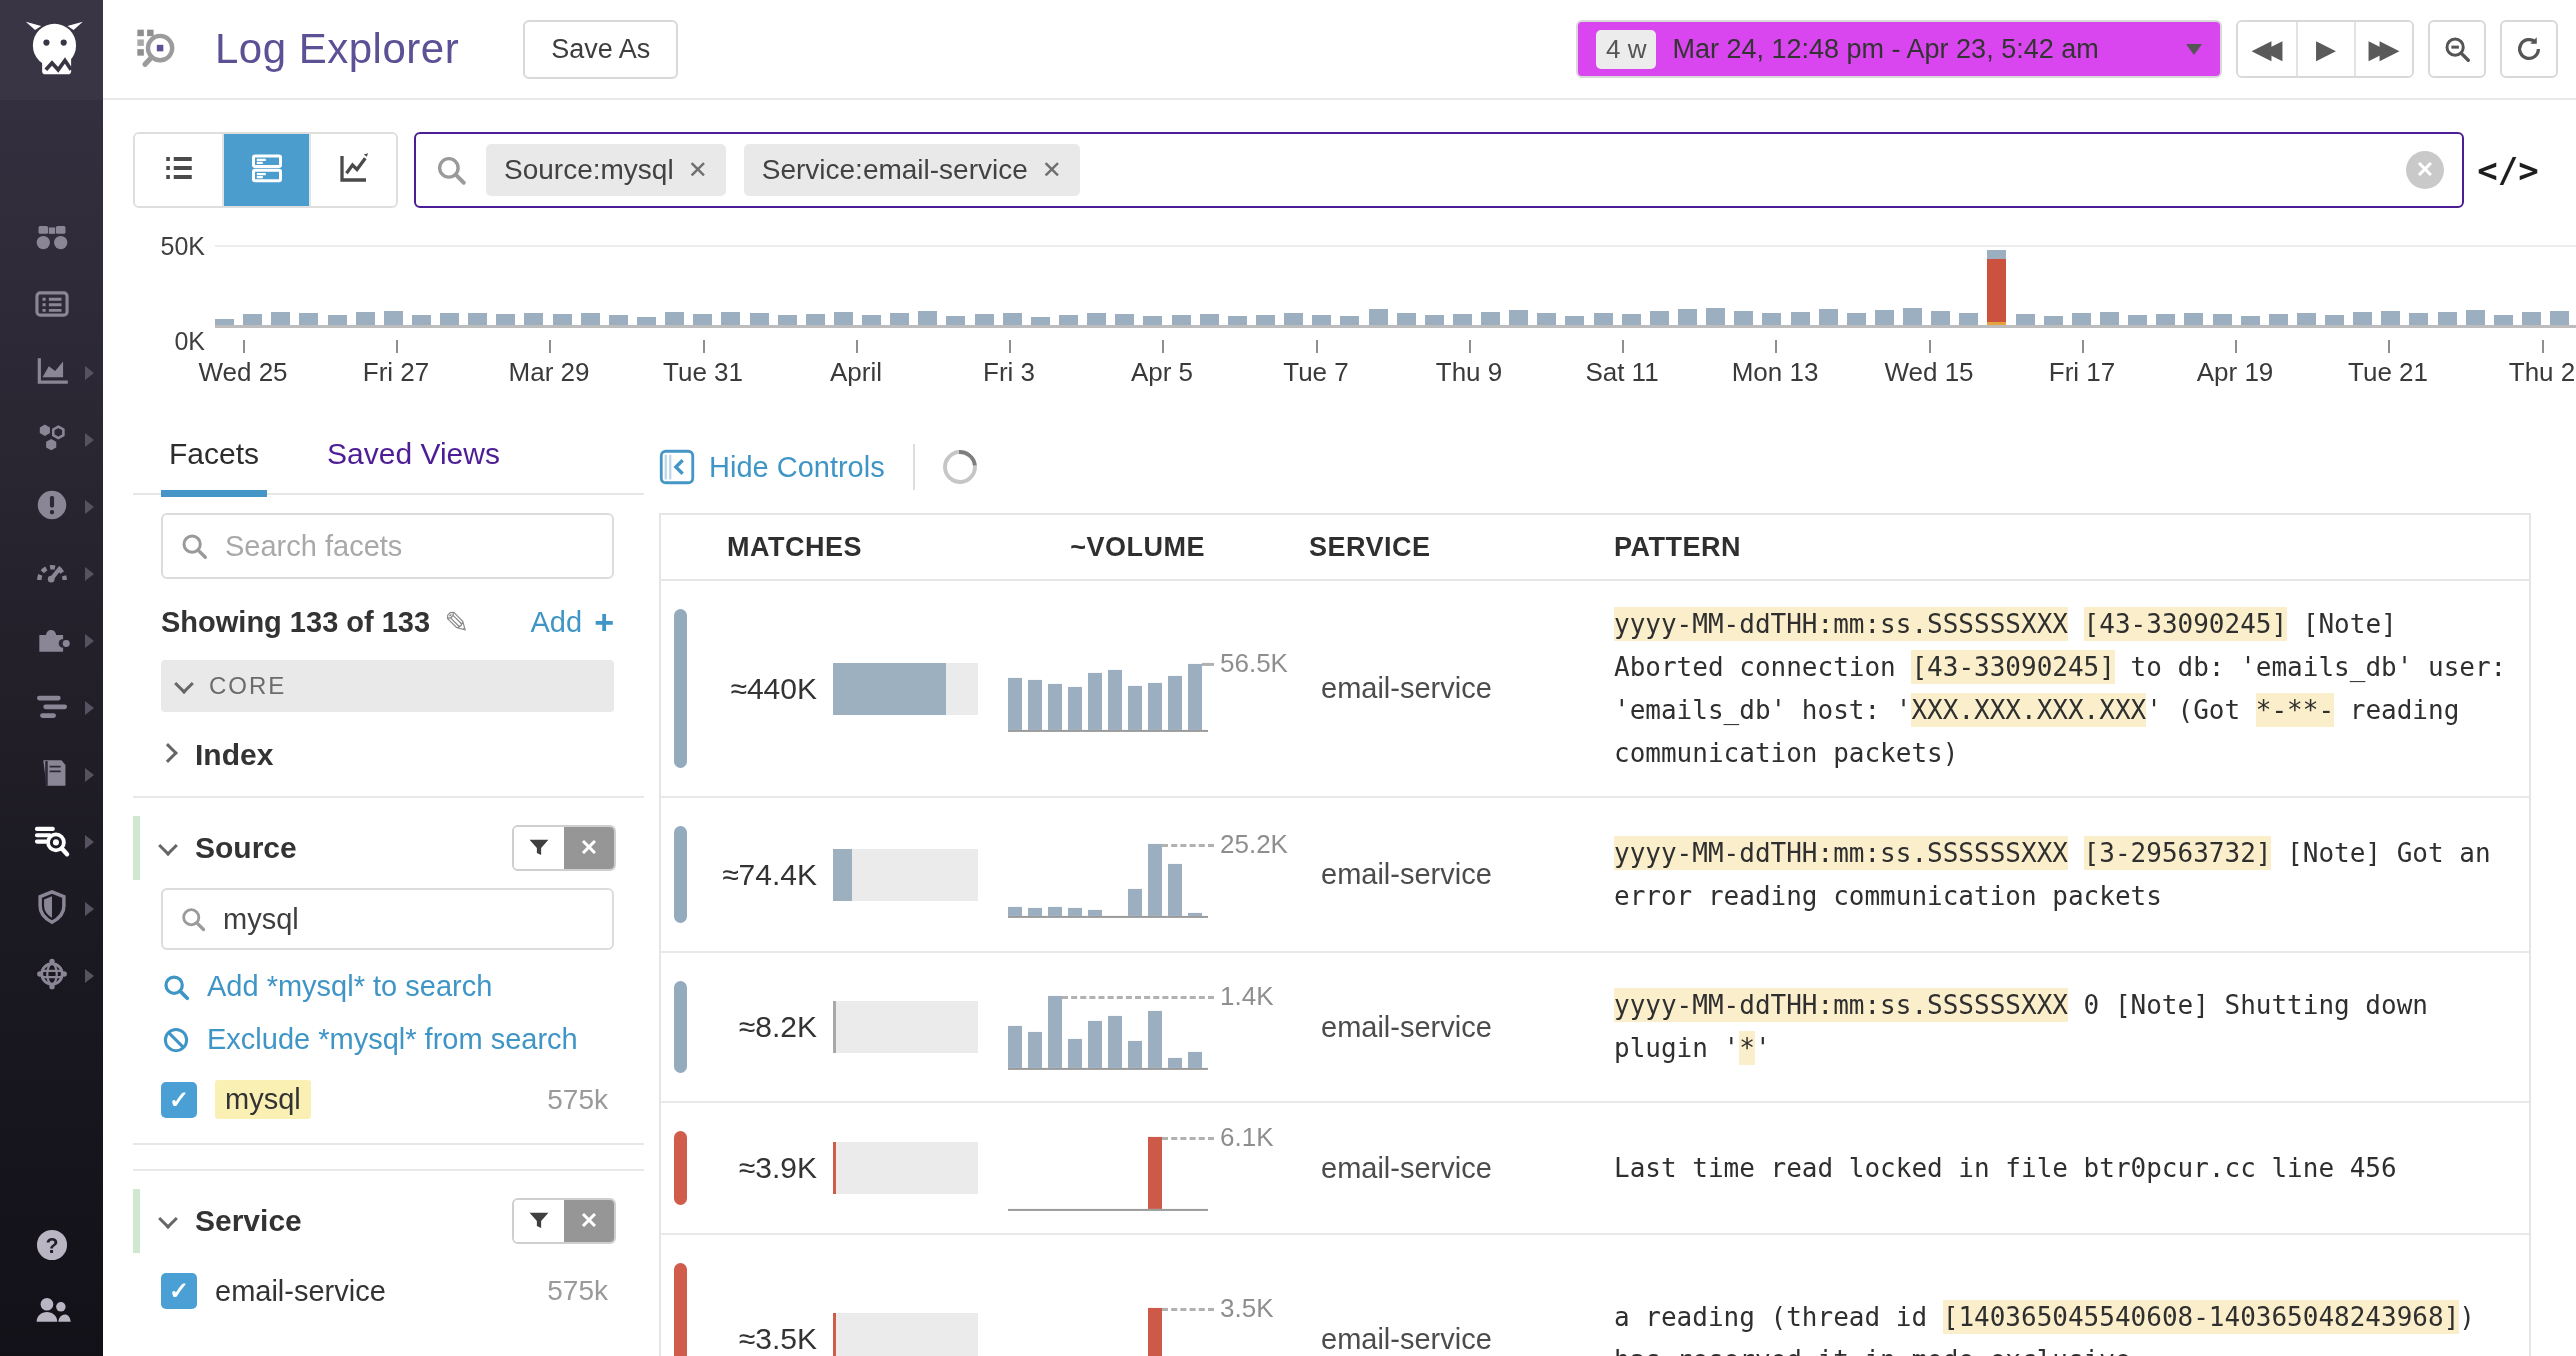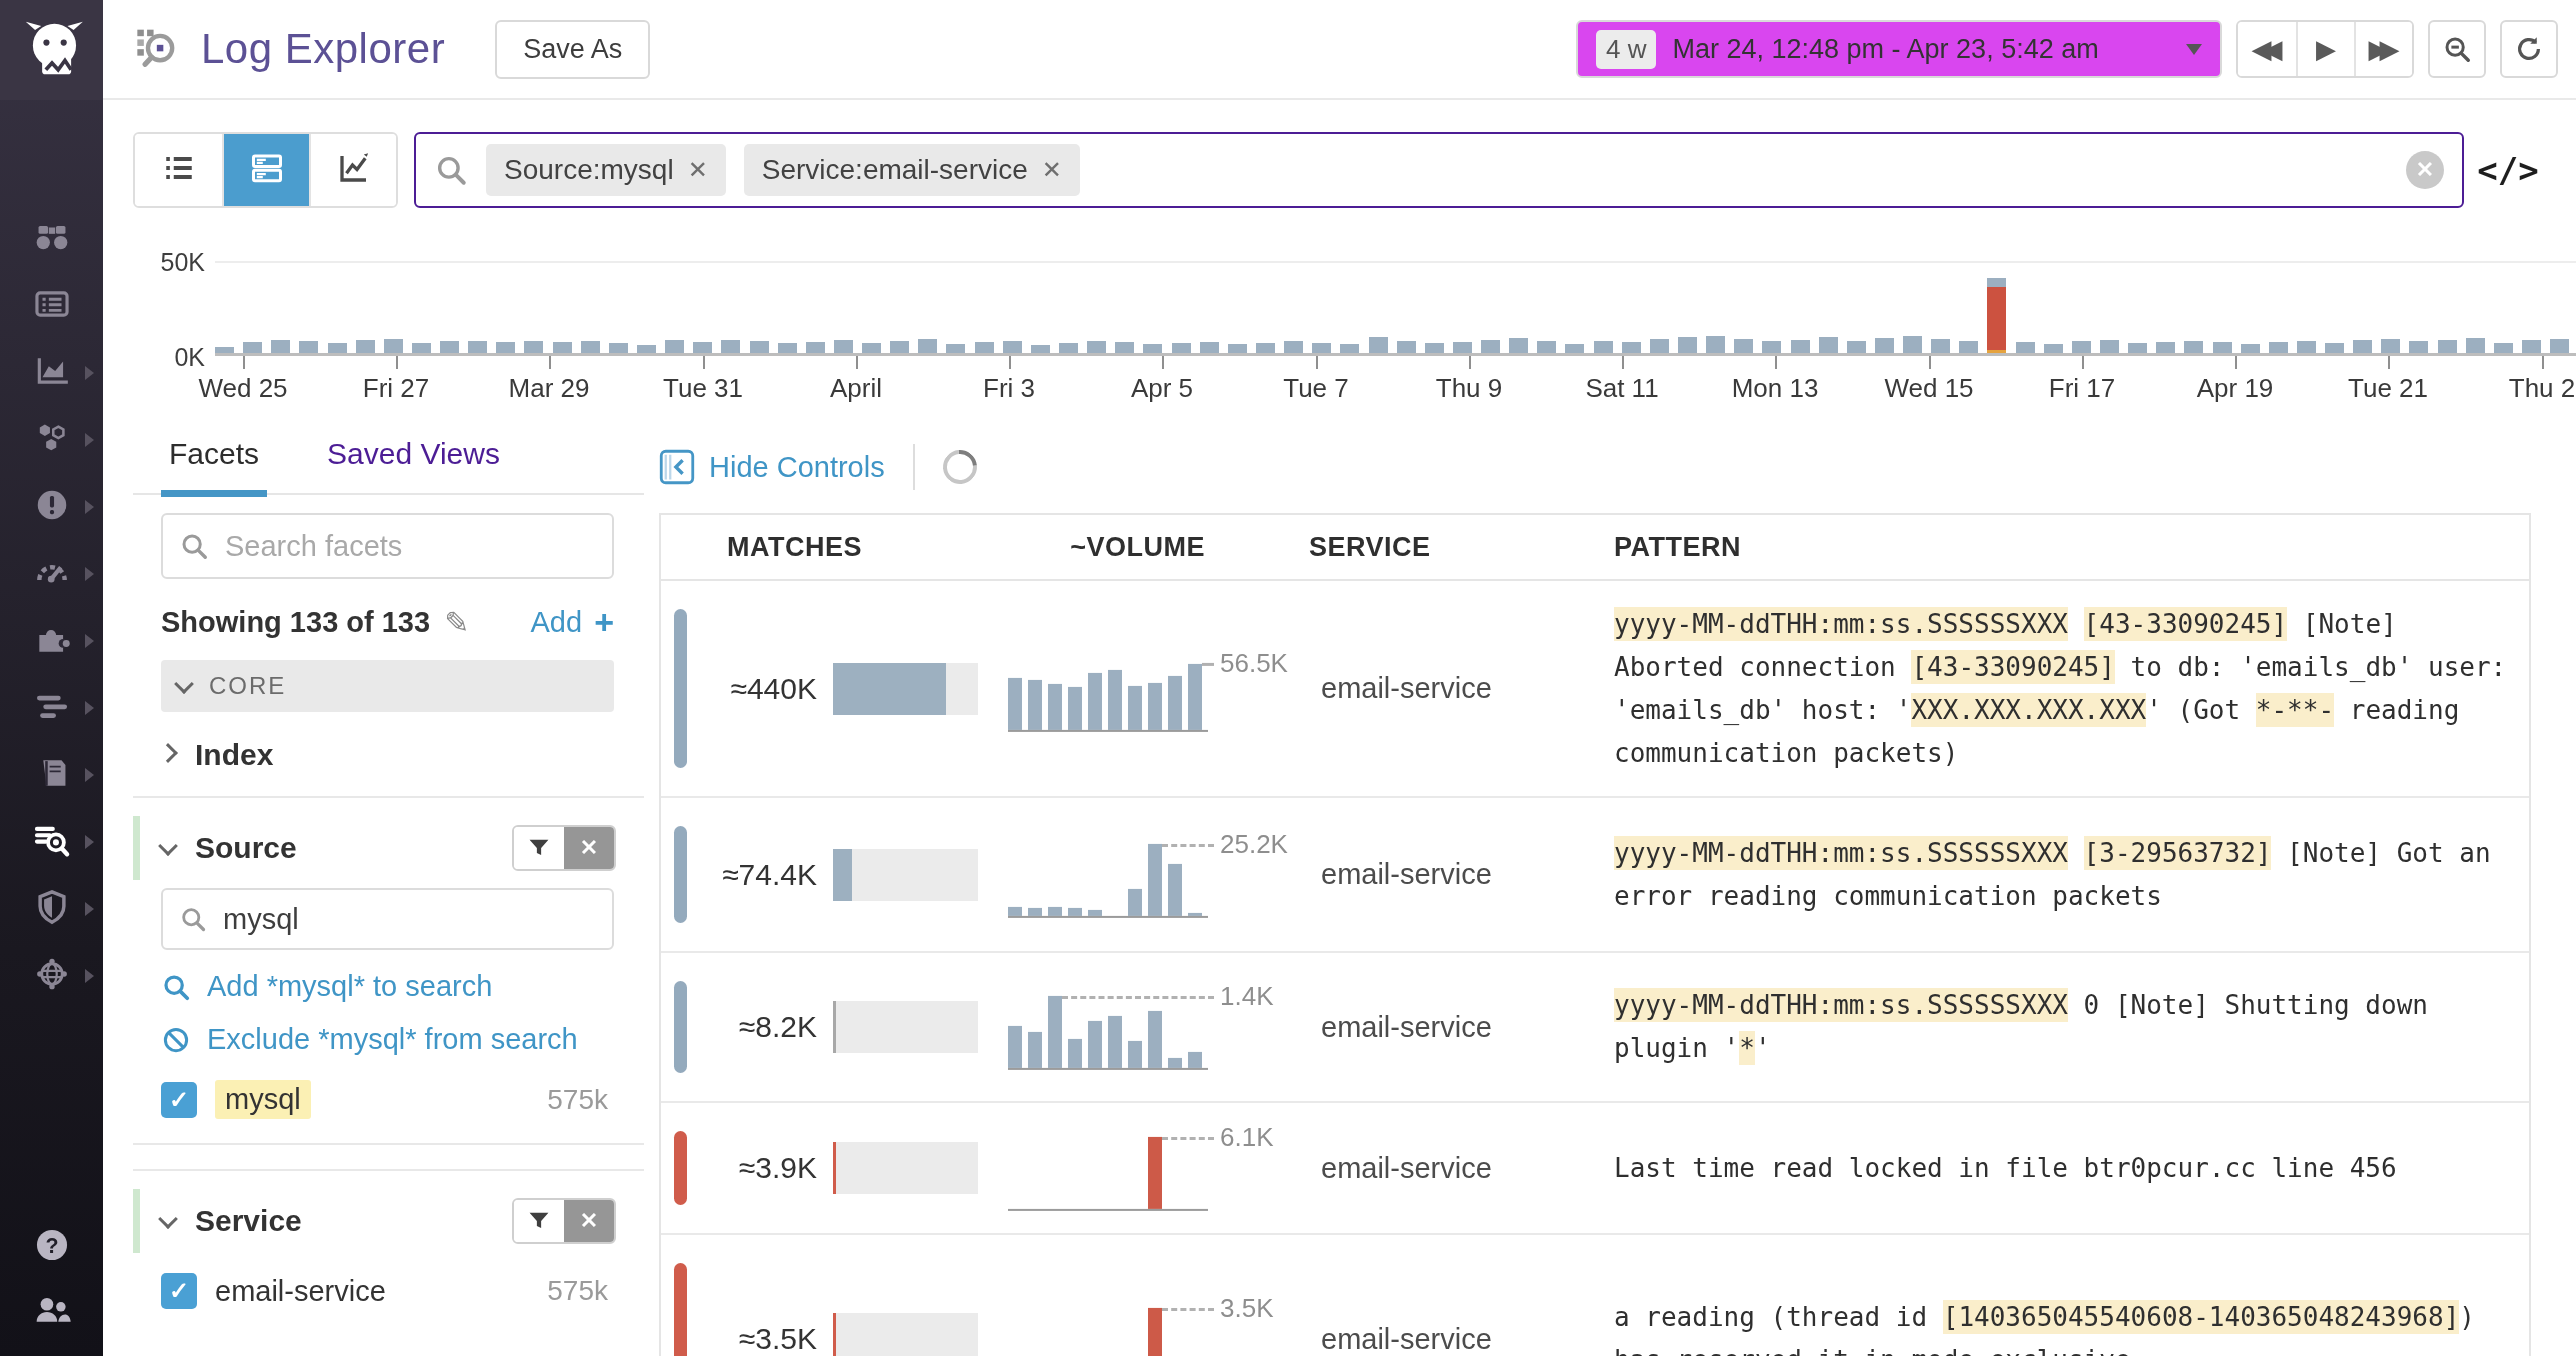--- a/index.html
+++ b/index.html
@@ -23,21 +23,21 @@
     border-bottom:7px solid transparent; }
   .rail-bottom { position:absolute; bottom:14px; left:0; width:103px; display:flex; flex-direction:column; }
   .rail-bottom .rail-item { height:64px; color:#b9b5c2; }
 
   
   .main { position:absolute; left:103px; top:0; width:2473px; height:1357px; background:#fff; }
 
   
   .hdr { position:absolute; top:0; left:0; right:0; height:100px; display:flex; align-items:center;
     border-bottom:2px solid #e9e9e9; background:#fff; }
-  .hdr-left { display:flex; align-items:center; gap:16px; margin-left:30px; }
+  .hdr-left { display:flex; align-items:center; gap:30px; margin-left:30px; }
   .title-icon svg { width:52px; height:52px; }
   .page-title { font-size:42px; color:#5c5195; letter-spacing:0.5px; }
   .saveas { margin-left:34px; font-size:27px; color:#3d3d3d; background:#fff;
     border:2px solid #d9d9d9; border-radius:6px; padding:12px 26px; cursor:pointer; }
   .hdr-right { margin-left:auto; margin-right:18px; display:flex; align-items:center; gap:14px; }
   .range-box { width:646px; height:58px; border:2px solid #d9d9d9; border-radius:6px;
     display:flex; align-items:center; padding:0 18px; gap:16px; background:#d946ef; cursor:pointer;justify-content:space-between; }
   .dur-badge { background:#ececec; border-radius:5px; padding:4px 10px; font-size:26px; color:#555; }
   .range-label { font-size:27px; color:#333; white-space:nowrap; }
   .dd-caret { margin-left:auto; width:0; height:0; border-top:11px solid #555;
@@ -66,21 +66,21 @@
   .pill { background:#e9e9e9; border-radius:5px; height:52px; display:flex; align-items:center;
     gap:14px; padding:0 18px; font-size:28px; color:#424242; cursor:pointer; }
   .pill .x { color:#6f6f6f; font-size:24px; }
   .clear-circle { margin-left:auto; width:38px; height:38px; border-radius:50%; background:#c9c9c9;
     color:#fff; font-size:22px; font-weight:bold; display:flex; align-items:center; justify-content:center; cursor:pointer; }
   .code-toggle { width:56px; display:flex; align-items:center; justify-content:center;
     font-size:34px; font-weight:700; color:#1e1e1e; font-family:"DejaVu Sans Mono", monospace; cursor:pointer; }
 
   
   .timeline { position:absolute; top:245px; left:112px; width:2361px; height:160px; }
-  .tl-plot { position:absolute; left:0; top:0; width:2361px; height:95px;margin-top:16px; }
+  .tl-plot { position:absolute; left:0; top:0; width:2361px; height:83px; }
   .tl-grid { position:absolute; left:0; right:0; top:0; height:2px; background:#ededed; }
   .tl-base { position:absolute; left:0; right:0; bottom:0; height:3px; background:#bdbdbd; }
   .ylab { position:absolute; left:-56px; width:46px; text-align:right; font-size:25px; color:#3e3e3e; }
   .tl-bar { position:absolute; bottom:3px; width:19px; background:#9cafc0; }
   .tl-seg { position:absolute; width:19px; }
   .tl-tick { position:absolute; top:95px; width:2px; height:13px; background:#8f8f8f; }
   .tl-xlab { position:absolute; top:112px; transform:translateX(-50%); font-size:26px; color:#3a3a3a; white-space:nowrap; }
 
   
   .content { position:absolute; top:419px; left:0; right:0; bottom:0; }

